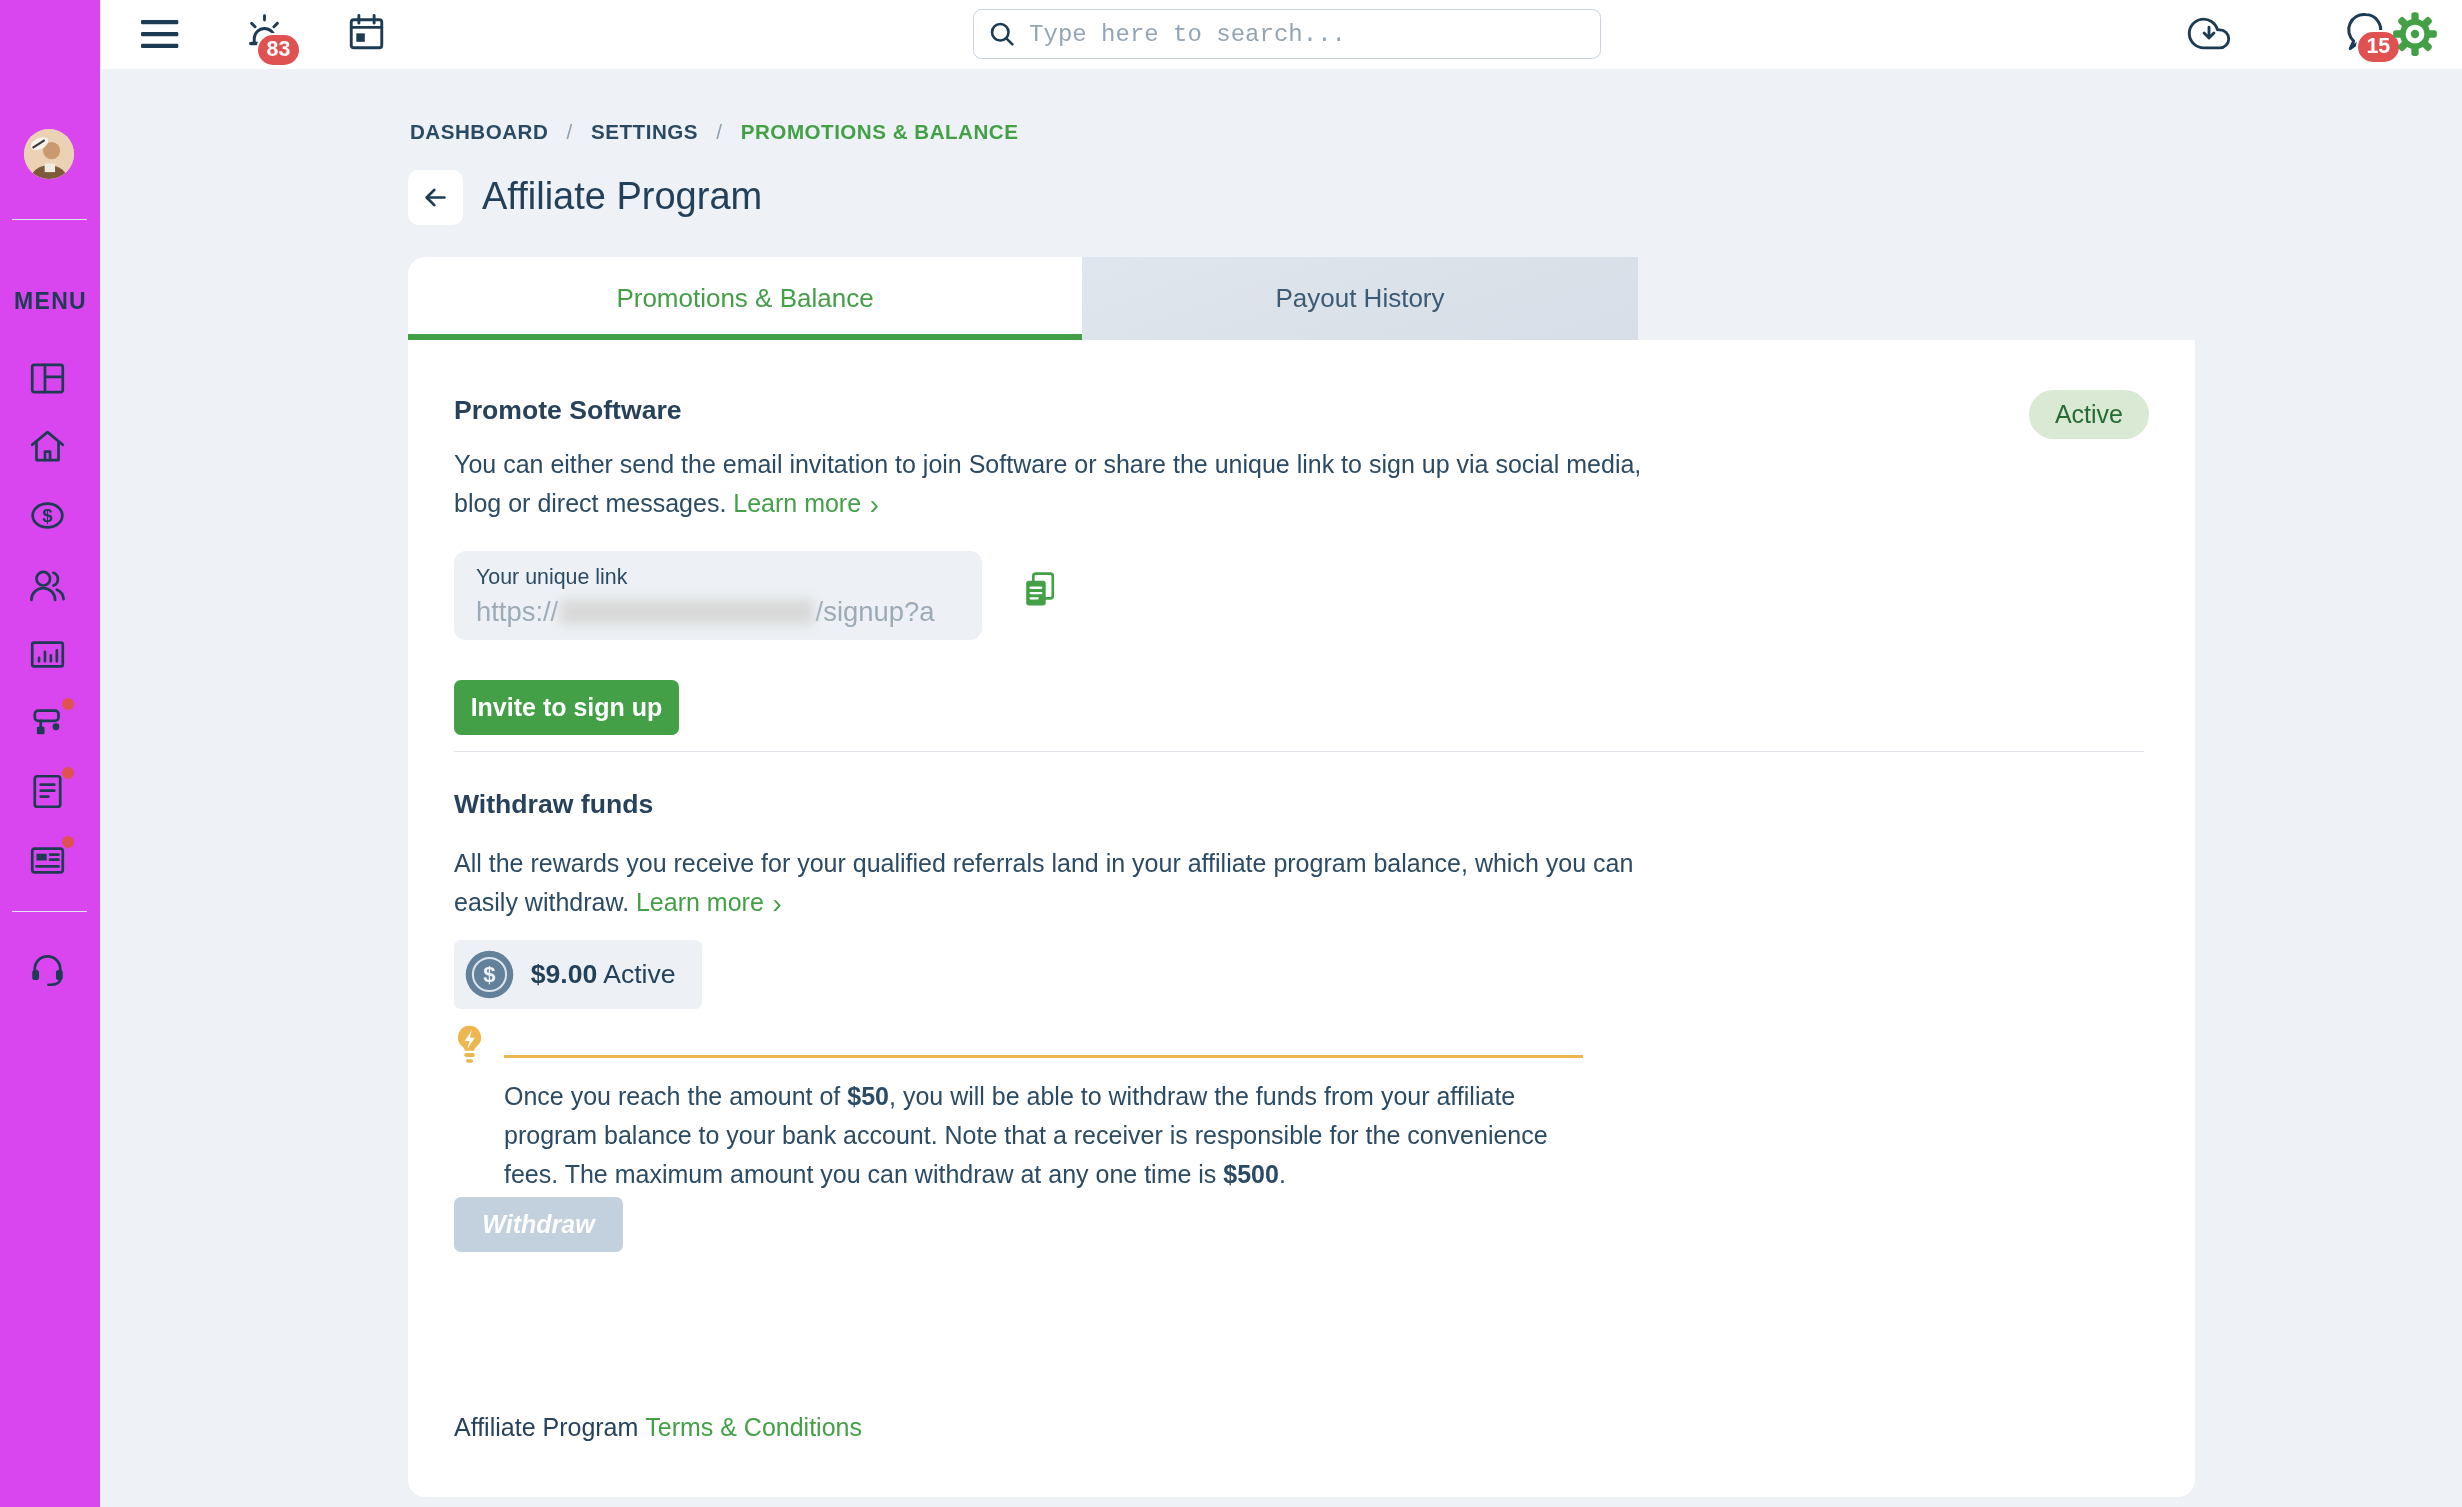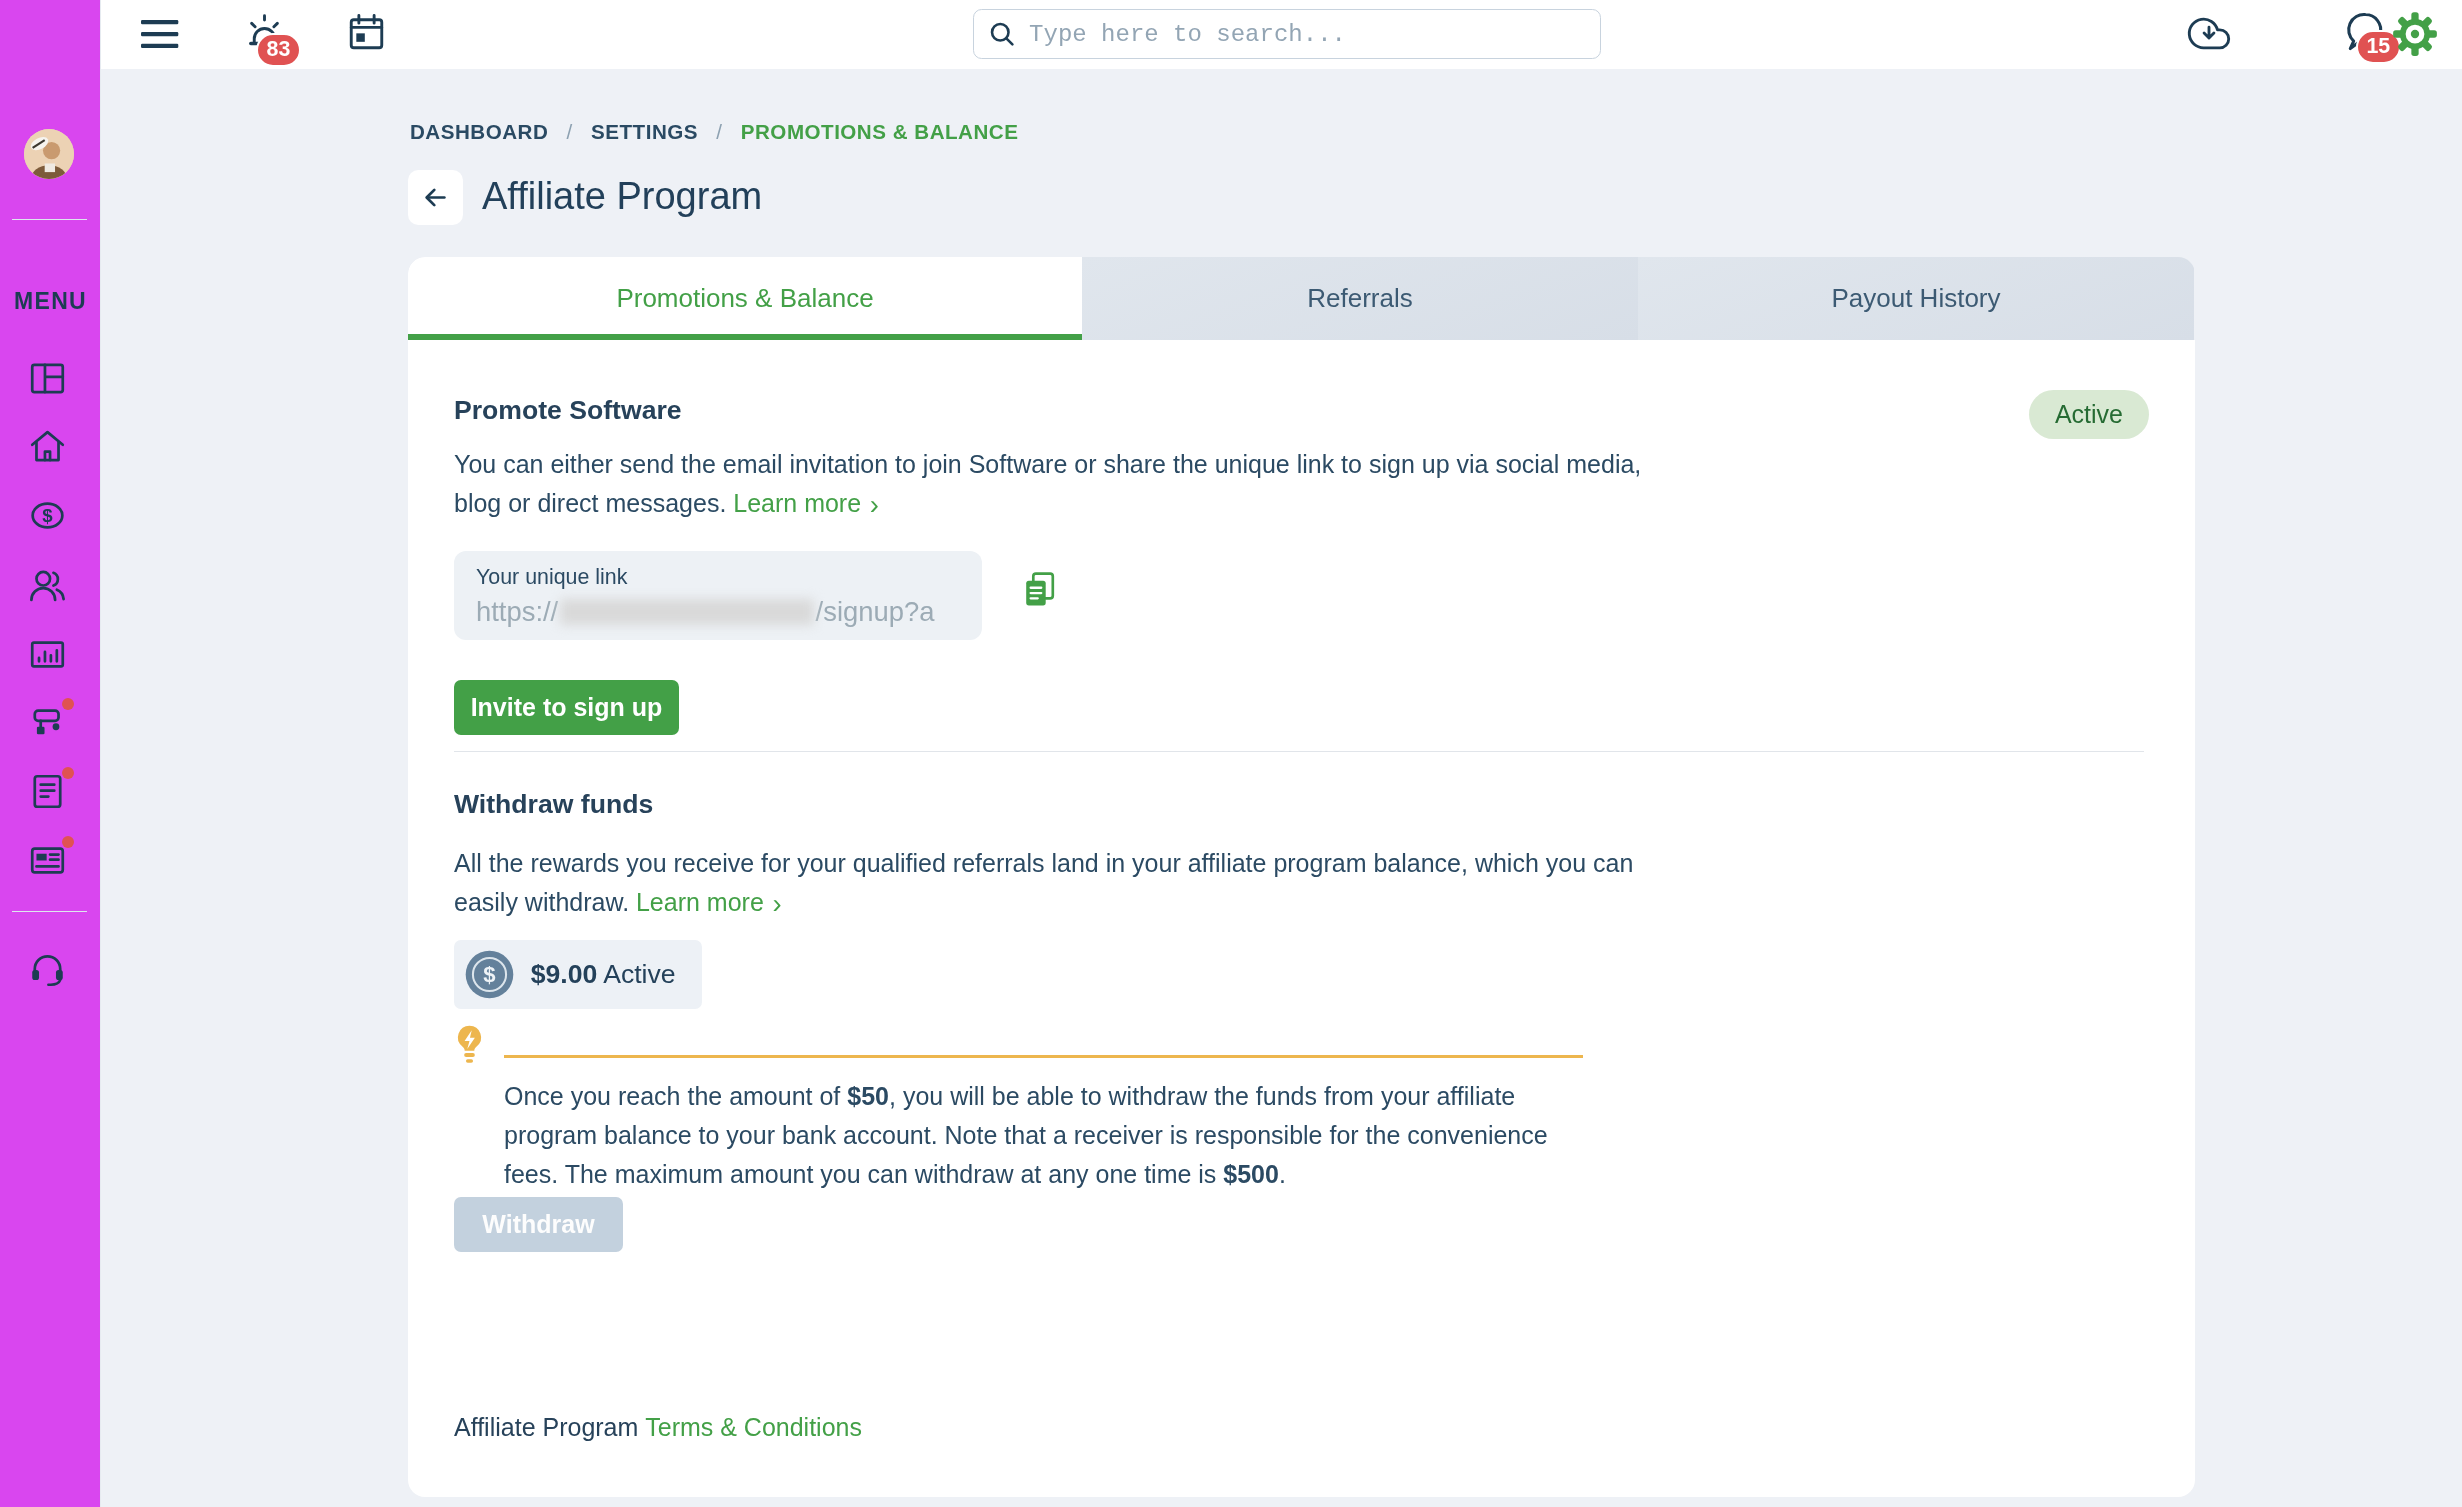--- a/index.html
+++ b/index.html
@@ -79,21 +79,21 @@
             border-radius:12px;padding:13.7px 22px;cursor:text;}
   .link-label{font-size:21.4px;color:#2b4a63;margin-bottom:6px;}
   .link-value{font-size:27.4px;color:#9cabb5;white-space:nowrap;}
   .redacted{display:inline-block;width:254px;height:26px;background:#d9d9d9;border-radius:2.6px;
             filter:blur(5.1px);vertical-align:-4.3px;margin:0 1.7px;}
   .copy-btn{position:absolute;left:612px;top:230px;width:39px;height:39px;background:none;border:none;cursor:pointer;padding:0;}
 
   .btn{border:none;border-radius:6.9px;font-size:25px;font-weight:bold;cursor:pointer;
        font-family:"Liberation Sans",sans-serif;}
   .invite-btn{position:absolute;left:46px;top:340px;width:225px;height:55px;background:var(--green);color:#fff;}
-  .withdraw-btn{position:absolute;left:46px;top:857px;width:169px;height:55px;background:#c3d1de;color:#fdfdfd;cursor:default;}
+  .withdraw-btn{position:absolute;left:46px;top:857px;width:169px;height:55px;background:#c3d1de;color:#fdfdfd;cursor:default;font-style:italic;}
 
   .hr{position:absolute;left:46px;top:411px;width:1690px;height:0.9px;background:#e1e5ea;}
 
   .balance-chip{position:absolute;left:46px;top:600px;height:69px;display:inline-flex;align-items:center;
                 background:#edf1f6;border-radius:6.9px;padding:0 26px 0 10.3px;}
   .balance-chip svg{flex:0 0 auto;}
   .balance-text{font-size:26.6px;color:#24415a;margin-left:15.4px;white-space:nowrap;}
   .balance-text b{font-weight:bold;}
 
   .bulb{position:absolute;left:46px;top:684px;}
@@ -271,23 +271,20 @@
     </svg>
   </button>
   <h1 class="page-title">Affiliate Program</h1>
 
   <section class="card">
     <div class="tabs">
       <div class="tab t1 active">
         <span>Promotions &amp; Balance</span>
         <span class="tab-underline"></span>
       </div>
-      <div class="tab t2">
-        <span>Referrals</span>
-      </div>
       <div class="tab t3">
         <span>Payout History</span>
       </div>
     </div>
 
     <div class="card-body">
 
       <h2 class="sec-heading" style="top:55px">Promote Software</h2>
       <span class="status-badge">Active</span>
 

